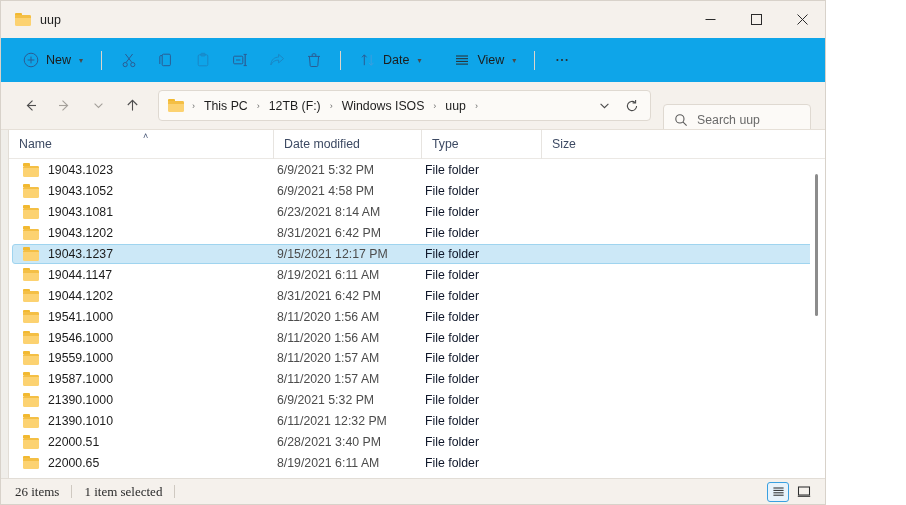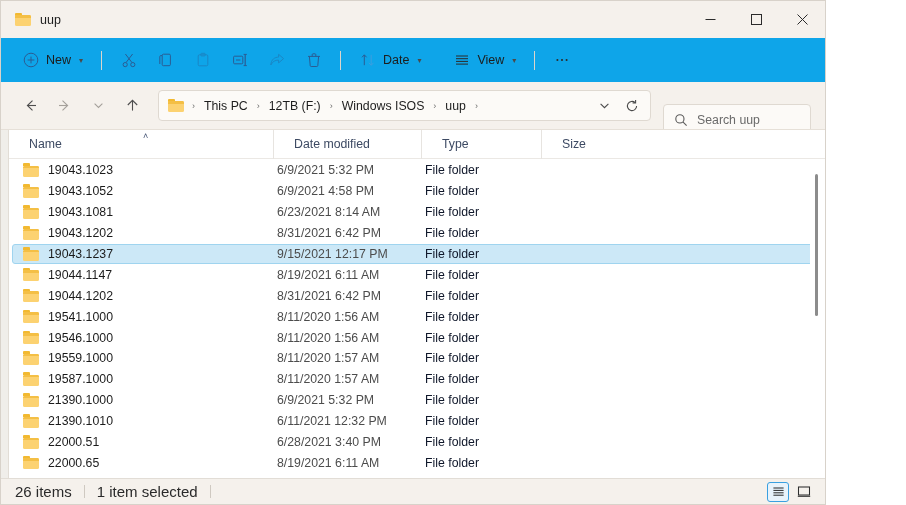--- a/index.html
+++ b/index.html
@@ -129,21 +129,21 @@
   .colheaders {
     height: 29px; flex: 0 0 29px;
     display: flex; align-items: center;
     background: #ffffff;
     border-bottom: 1px solid #ebe8e4;
     padding-right: 20px;
     position: relative;
   }
   .col {
     font-size: 12.3px; color: #3d4a63;
-    padding-left: 20px;
+    padding-left: 10px;
     height: 29px; display: flex; align-items: center;
     border-left: 1px solid #e7e4e0;
     position: relative;
   }
   .col:first-child { border-left: none; }
   .col-name { flex: 0 0 264px; }
   .col-date { flex: 0 0 148px; }
   .col-type { flex: 0 0 120px; }
   .col-size { flex: 0 0 80px; }
   .sort-arrow {
@@ -208,21 +208,21 @@
 
   
   .statusbar {
     height: 26px; flex: 0 0 26px;
     display: flex; align-items: center;
     background: #f5f1ec;
     border-top: 1px solid #e2ddd6;
     padding: 0 8px 0 14px;
     position: relative;
   }
-  .status-text { font-size: 15px; color: #2a2a2a; }
+  .status-text { font-size: 13px; color: #2a2a2a; font-family: Liberation Serif, serif; }
   .status-div { width: 1px; height: 13px; background: #cfc9c1; margin: 0 12px; }
   .status-div.tail { margin: 0 0 0 12px; }
   .view-toggles { position: absolute; right: 10px; display: flex; gap: 4px; align-items: center; }
   .vt {
     width: 22px; height: 20px;
     display: flex; align-items: center; justify-content: center;
     border-radius: 3px;
     color: #2e2e2e;
   }
   .vt.active { border: 1.5px solid #3aa0e0; background: #e8f3fb; }

